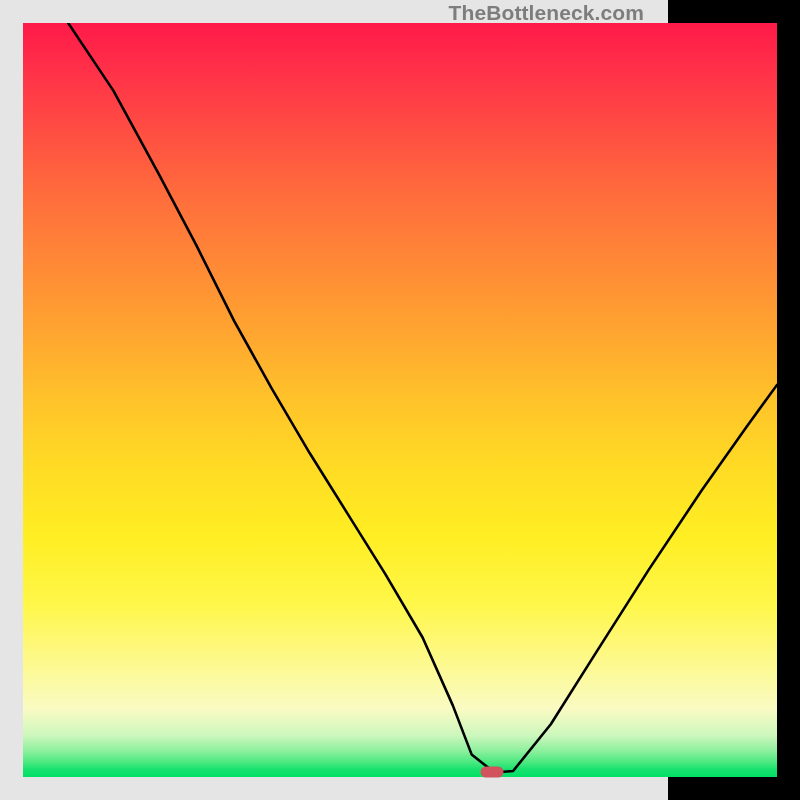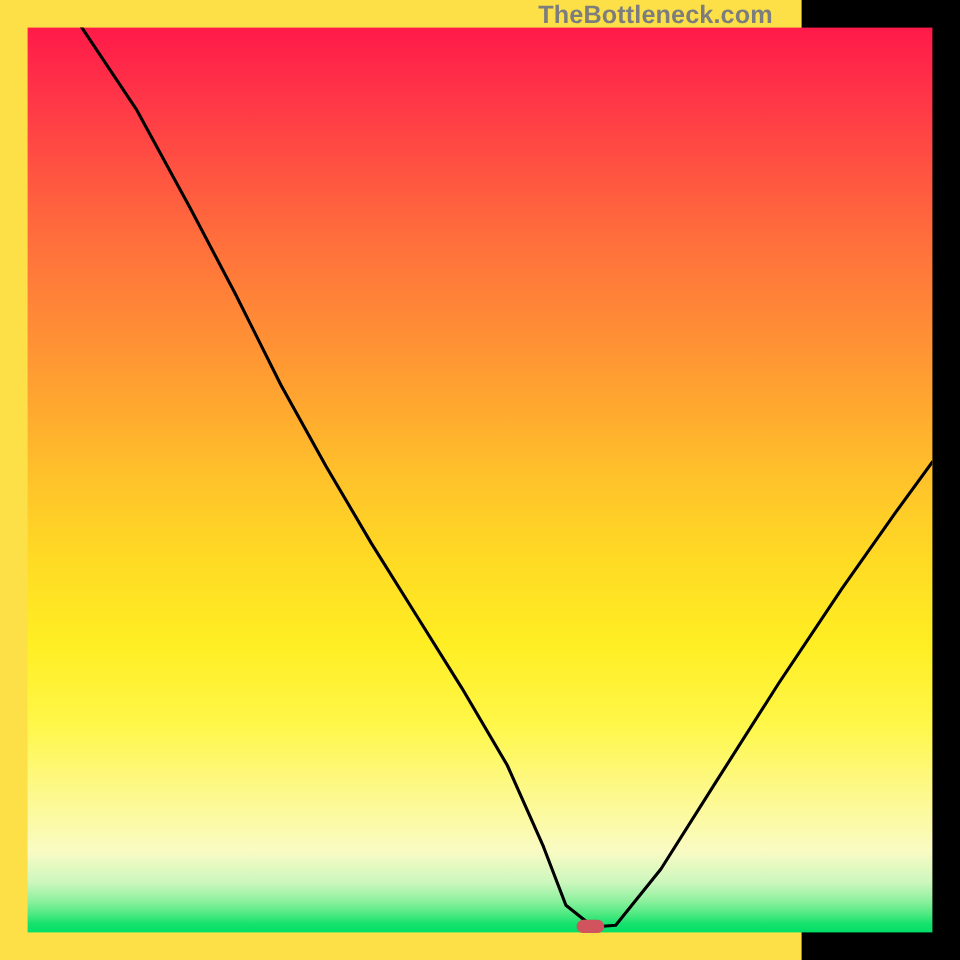--- a/index.html
+++ b/index.html
@@ -9,21 +9,21 @@
     height: 800px;
     background: #000;
     overflow: hidden;
   }
   .frame {
     position: absolute;
     left: 0;
     top: 0;
     width: 668px;
     height: 800px;
-    background: #fde047;
+    background: #e5e5e5;
   }
   .plot {
     position: absolute;
     left: 23px;
     top: 23px;
     width: 754px;
     height: 754px;
     
   }
   .gradient {

